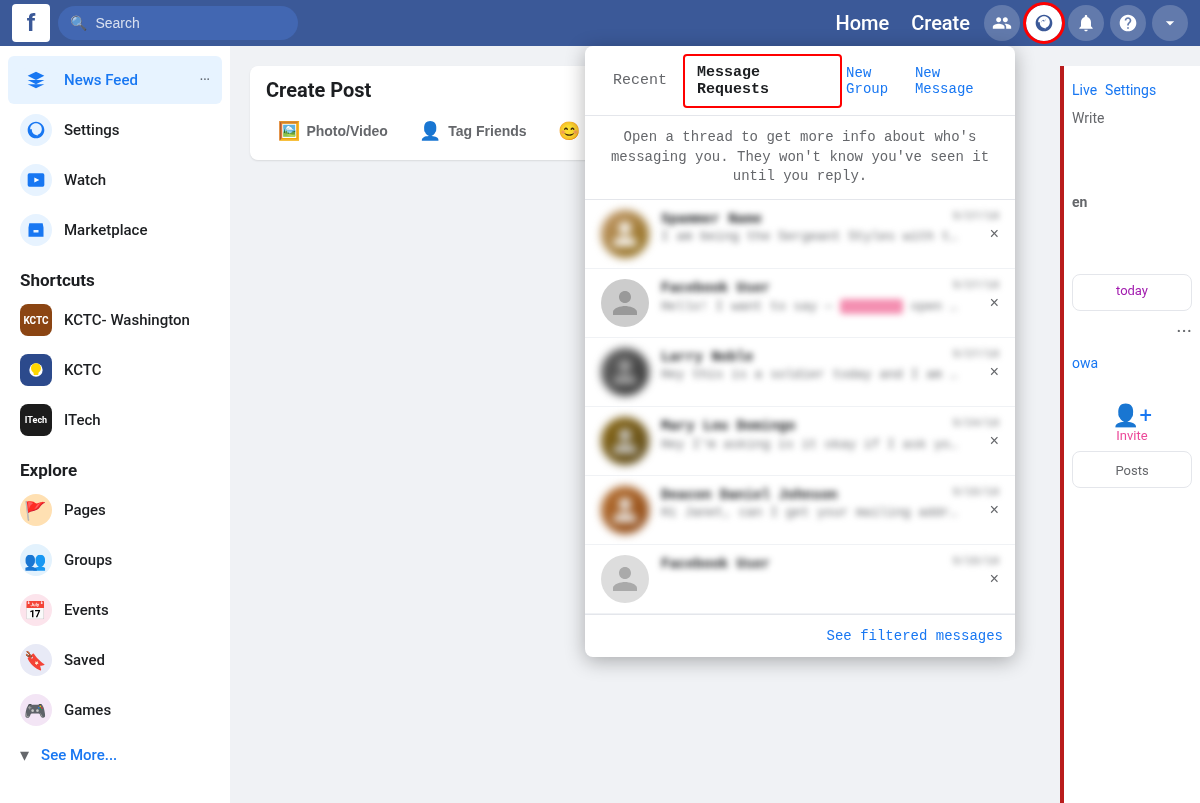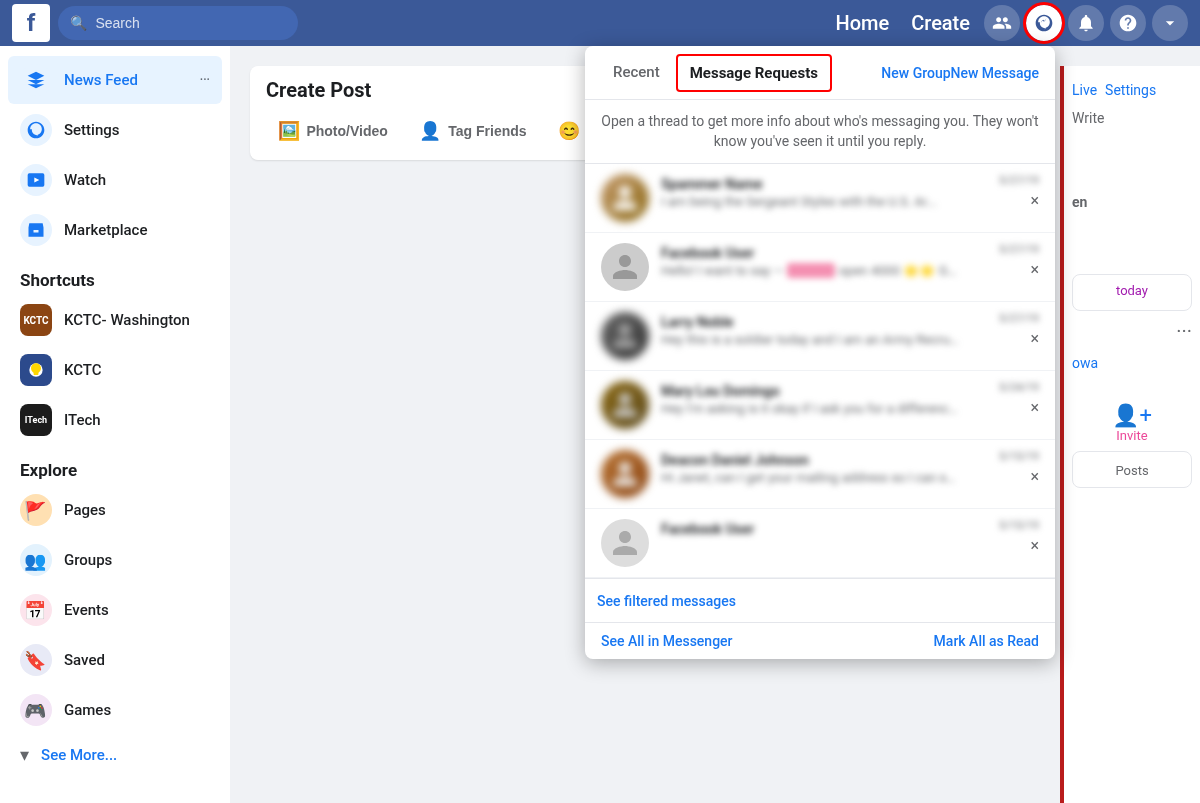--- a/index.html
+++ b/index.html
@@ -87,37 +87,37 @@
     .create-post-actions { display: flex; gap: 8px; margin-top: 12px; }
     .post-action-btn {
       display: flex; align-items: center; gap: 6px; padding: 6px 12px;
       border-radius: 6px; cursor: pointer; font-size: 14px; font-weight: 600; color: #65676b;
       border: none; background: transparent;
     }
     .post-action-btn .btn-icon { font-size: 18px; }
 
     
     .msg-dropdown {
-      position: absolute; top: 46px; left: 585px; width: 470px;
+      position: absolute; top: 46px; left: 585px; width: 430px;
       background: white; border-radius: 8px; box-shadow: 0 4px 20px rgba(0,0,0,0.3);
-      z-index: 200; overflow: hidden;
+      z-index: 200; overflow: hidden; font-family: Liberation Mono, monospace;
     }
     .msg-header {
       display: flex; align-items: center; padding: 8px 16px; border-bottom: 1px solid #e4e6eb;
       gap: 4px;
     }
     .msg-tab {
       padding: 8px 12px; font-size: 15px; font-weight: 500; color: #65676b;
       cursor: pointer; border-bottom: 2px solid transparent; margin-bottom: -1px;
     }
     .msg-tab.active {
       color: #1877f2; border-bottom: 2px solid #1877f2; font-weight: 700;
       border: 2px solid red; border-radius: 4px; color: #1c1e21;
     }
-    .msg-header-actions { margin-left: auto; display: flex; gap: 0; text-align: center; }
+    .msg-header-actions { margin-left: auto; display: flex; gap: 0; }
     .msg-header-link { font-size: 14px; color: #1877f2; cursor: pointer; font-weight: 500; }
 
     .msg-info-text {
       padding: 12px 16px; text-align: center; color: #65676b; font-size: 14px;
       border-bottom: 1px solid #e4e6eb; line-height: 1.4;
     }
 
     .msg-list { overflow-y: auto; max-height: 420px; }
     .msg-item {
       display: flex; align-items: flex-start; padding: 10px 16px; gap: 12px;
@@ -442,21 +442,17 @@
         <div class="msg-name text-blur">Facebook User</div>
         <div class="msg-preview"></div>
       </div>
       <div class="msg-item-right">
         <span class="msg-time text-blur">5/15/19</span>
         <span class="msg-x">×</span>
       </div>
     </div>
   </div>
 
-  <div style="padding: 12px; text-align: left; border-top: 1px solid #e4e6eb;">
+  <div style="padding: 12px; text-align: right; border-top: 1px solid #e4e6eb;">
     <span style="color:#1877f2; font-size:14px; cursor:pointer; font-weight:500;">See filtered messages</span>
   </div>
 
-  <div class="msg-footer">
-    <span class="msg-footer-link">See All in Messenger</span>
-    <span class="msg-footer-link">Mark All as Read</span>
-  </div>
 </div>
 
 </body></html>

